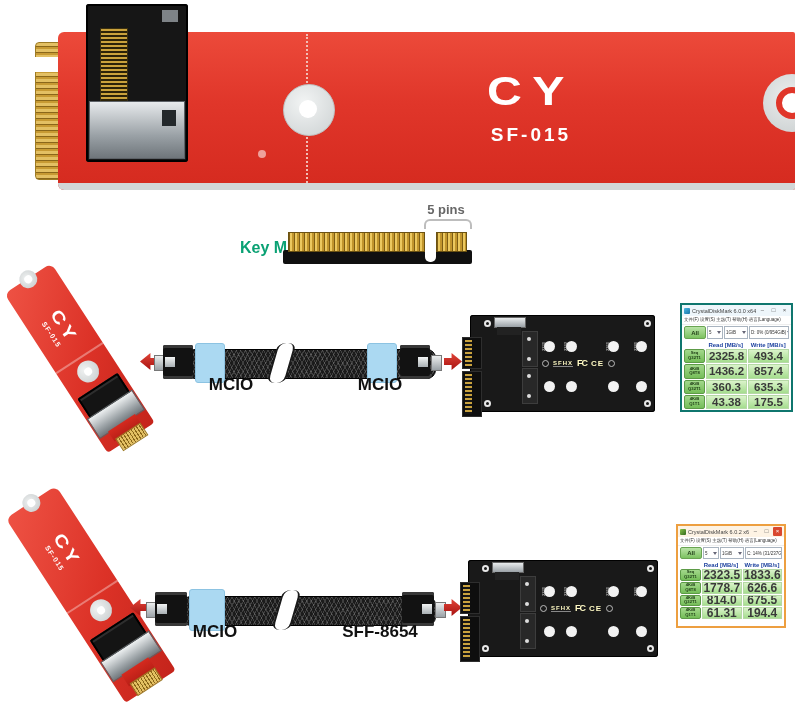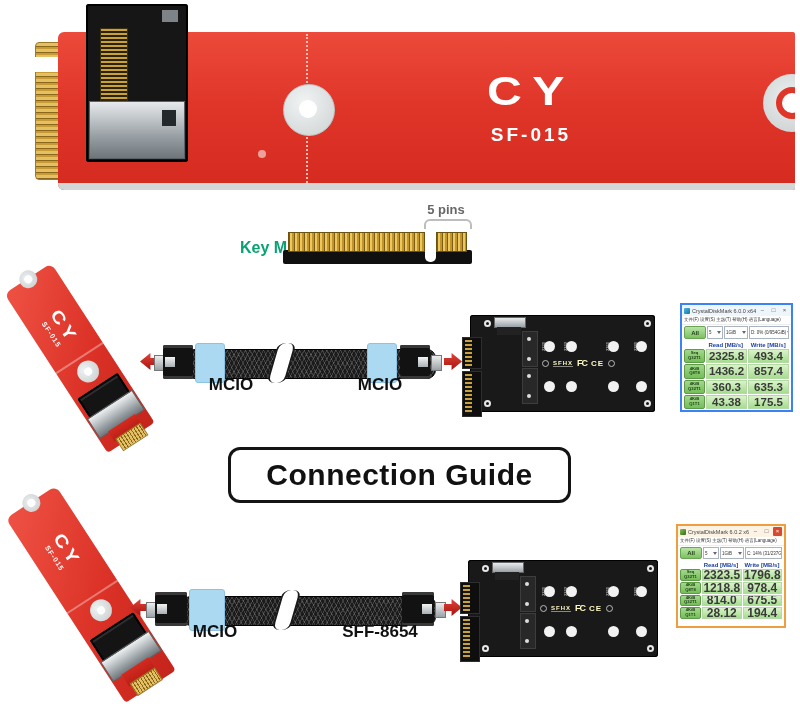--- a/index.html
+++ b/index.html
@@ -125,21 +125,21 @@
   .mk-ce{font-size:8px;font-weight:bold;letter-spacing:1px;}
   .mk-circ{width:7px;height:7px;border-radius:50%;border:1px solid #bbb;box-sizing:border-box;}
 
   
   .guide-box{position:absolute;left:228px;top:447px;width:337px;height:50px;background:#fff;
     border:3px solid #141414;border-radius:12px;display:flex;align-items:center;justify-content:center;}
   .guide-box span{font-size:30px;font-weight:bold;color:#111;letter-spacing:0.5px;}
 
   
   .cdm{position:absolute;background:#fff;display:flex;flex-direction:column;box-sizing:border-box;}
-  .cdm1{left:680px;top:303px;width:113px;height:109px;border:2px solid #3b82f6;}
+  .cdm1{left:680px;top:303px;width:113px;height:109px;border:2px solid #0f766e;}
   .cdm2{left:676px;top:524px;width:110px;height:104px;border:2px solid #ed9f40;}
   .titlebar{height:11px;display:flex;align-items:center;gap:2px;padding:0 2px;flex:none;}
   .cdm1 .titlebar{background:#eef6fb;} .cdm2 .titlebar{background:#fdf3e4;}
   .appicon{width:6px;height:6px;flex:none;border-radius:1px;}
   .cdm1 .appicon{background:linear-gradient(135deg,#4db6e2,#1976a8);}
   .cdm2 .appicon{background:linear-gradient(135deg,#8bc34a,#33691e);}
   .wtitle{flex:1;font-size:5.5px;color:#444;white-space:nowrap;overflow:hidden;}
   .winbtn{width:9px;text-align:center;font-size:6px;line-height:9px;color:#555;flex:none;}
   .winbtn.closered{background:#d9482f;color:#fff;border-radius:1px;}
   .menubar{height:8px;font-size:4.5px;color:#333;padding:0 2px;white-space:nowrap;overflow:hidden;
@@ -340,23 +340,20 @@
     <div class="trow">
       <div class="tbtn">
         <span>4KiB</span>
         <span>Q1T1</span>
         </div>
       <div class="val">43.38</div>
       <div class="val">175.5</div>
     </div>
   </div>
 
-  <div class="guide-box">
-    <span>Connection Guide</span>
-  </div>
 
   <div class="red-adapter ra2">
     <div class="ra-notch">
         <i></i>
       </div>
     <div class="ra-logo">
       <span class="ra-cy">CY</span>
       <span class="ra-model">SF-015</span>
     </div>
     <div class="ra-joint"></div>
@@ -455,42 +452,42 @@
       <span class="spacer"></span>
       <span class="h">Read [MB/s]</span>
       <span class="h">Write [MB/s]</span>
     </div>
     <div class="trow">
       <div class="tbtn">
         <span>Seq</span>
         <span>Q32T1</span>
         </div>
       <div class="val">2323.5</div>
-      <div class="val">1796.8</div>
+      <div class="val">1833.6</div>
     </div>
     <div class="trow">
       <div class="tbtn">
         <span>4KiB</span>
         <span>Q8T8</span>
         </div>
-      <div class="val">1218.8</div>
-      <div class="val">978.4</div>
+      <div class="val">1778.7</div>
+      <div class="val">626.6</div>
     </div>
     <div class="trow">
       <div class="tbtn">
         <span>4KiB</span>
         <span>Q32T1</span>
         </div>
       <div class="val">814.0</div>
       <div class="val">675.5</div>
     </div>
     <div class="trow">
       <div class="tbtn">
         <span>4KiB</span>
         <span>Q1T1</span>
         </div>
-      <div class="val">28.12</div>
+      <div class="val">61.31</div>
       <div class="val">194.4</div>
     </div>
     <div class="blank"></div>
   </div>
 
 </div>
 
 </body></html>

